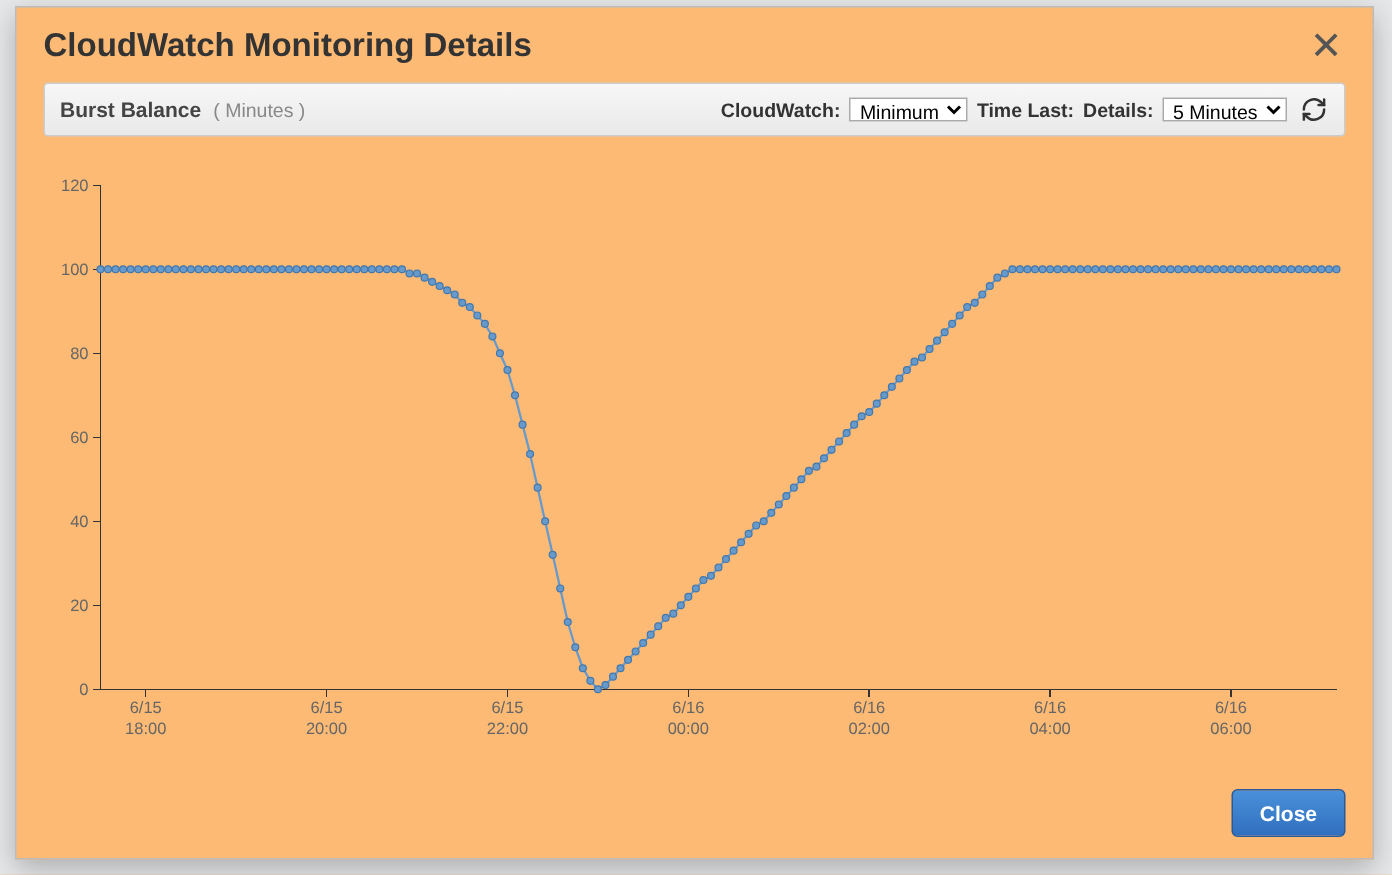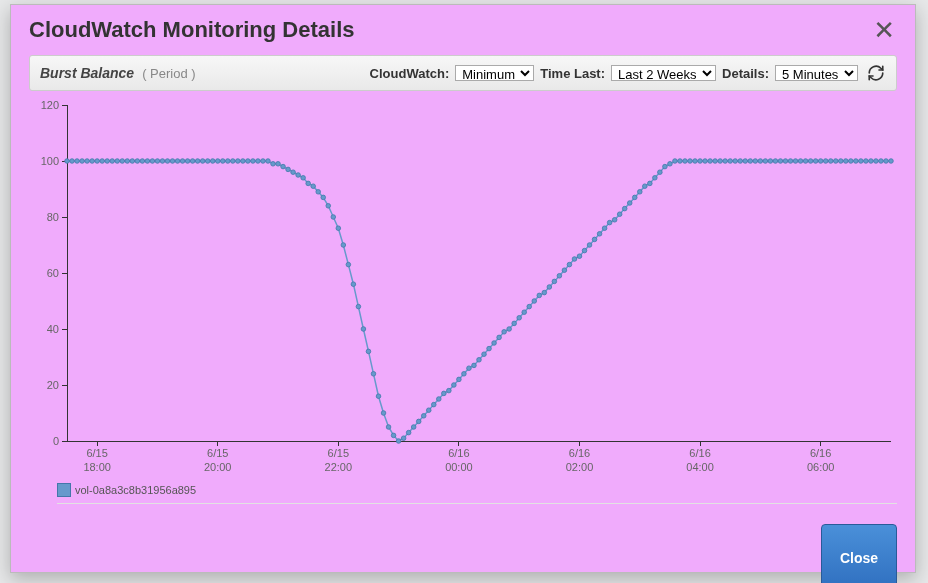--- a/index.html
+++ b/index.html
@@ -11,21 +11,21 @@
     background: #e7e8e9;
     overflow: hidden;
     color: #333;
   }
   .dialog {
     position: absolute;
     left: 10px;
     top: 4px;
     right: 12px;
     bottom: 10px;
-    background: #f0abfc;
+    background: #fdba74;
     border: 1px solid #bbb;
     box-shadow: 0 6px 18px rgba(0,0,0,0.25);
     display: flex;
     flex-direction: column;
   }
   .dialog-header {
     padding: 12px 18px 8px 18px;
     display: flex;
     align-items: center;
     justify-content: space-between;
@@ -51,21 +51,20 @@
     padding: 7px 10px;
     display: flex;
     align-items: center;
     gap: 6px;
     font-size: 13px;
   }
   .metric-name {
     font-weight: bold;
     color: #444;
     font-size: 14px;
-    font-style: italic;
   }
   .metric-unit {
     color: #888;
     margin-left: 2px;
   }
   .spacer { flex: 1; }
   .ctl-label {
     font-weight: bold;
     color: #333;
   }
@@ -119,50 +118,47 @@
     display: flex;
     justify-content: flex-end;
   }
   .btn-close {
     background: linear-gradient(#4a90d9, #2f6fbf);
     color: #fff;
     font-weight: bold;
     font-size: 14px;
     border: 1px solid #2a5a99;
     border-radius: 4px;
-    padding: 25px 18px;
+    padding: 7px 18px;
     cursor: pointer;
   }
   .axis-text { font-size: 11px; fill: #666; }
   .axis-line { stroke: #333; stroke-width: 1; shape-rendering: crispEdges; }
   .series-line { stroke: #6699cc; stroke-width: 1.5; fill: none; }
   .series-pt { fill: #6699cc; stroke: #4477aa; stroke-width: 0.8; }
 </style>
 </head>
 <body>
 
 <div class="dialog">
 
   <div class="dialog-header">
     <div class="dialog-title">CloudWatch Monitoring Details</div>
     <div class="close-x">✕</div>
   </div>
 
   <div class="controls-bar">
     <span class="metric-name">Burst Balance</span>
-    <span class="metric-unit">( Period )</span>
+    <span class="metric-unit">( Minutes )</span>
     <span class="spacer"></span>
     <span class="ctl-label">CloudWatch:</span>
     <select>
       <option>Minimum</option>
     </select>
     <span class="ctl-label">Time Last:</span>
-    <select>
-      <option>Last 2 Weeks</option>
-    </select>
     <span class="ctl-label">Details:</span>
     <select>
       <option>5 Minutes</option>
     </select>
     <span class="refresh-icon">
       <svg viewBox="0 0 24 24" fill="none" stroke="#333" stroke-width="2.2" stroke-linecap="round">
         <path d="M3 12a9 9 0 0 1 15.5-6.3L21 8"></path>
         <path d="M21 3v5h-5"></path>
         <path d="M21 12a9 9 0 0 1-15.5 6.3L3 16"></path>
         <path d="M3 21v-5h5"></path>
@@ -371,22 +367,18 @@
         <circle cx="831.8536585365854" cy="63.999999999999986" r="2.3" class="series-pt"></circle>
         <circle cx="836.8780487804878" cy="63.999999999999986" r="2.3" class="series-pt"></circle>
         <circle cx="841.9024390243902" cy="63.999999999999986" r="2.3" class="series-pt"></circle>
         <circle cx="846.9268292682926" cy="63.999999999999986" r="2.3" class="series-pt"></circle>
         <circle cx="851.9512195121952" cy="63.999999999999986" r="2.3" class="series-pt"></circle>
         <circle cx="856.9756097560976" cy="63.999999999999986" r="2.3" class="series-pt"></circle>
         <circle cx="862" cy="63.999999999999986" r="2.3" class="series-pt"></circle>
       </svg>
   </div>
 
-  <div class="legend">
-    <span class="legend-swatch"></span>
-    <span>vol-0a8a3c8b31956a895</span>
-  </div>
 
   <div class="dialog-footer">
     <button class="btn-close">Close</button>
   </div>
 
 </div>
 
 </body></html>

